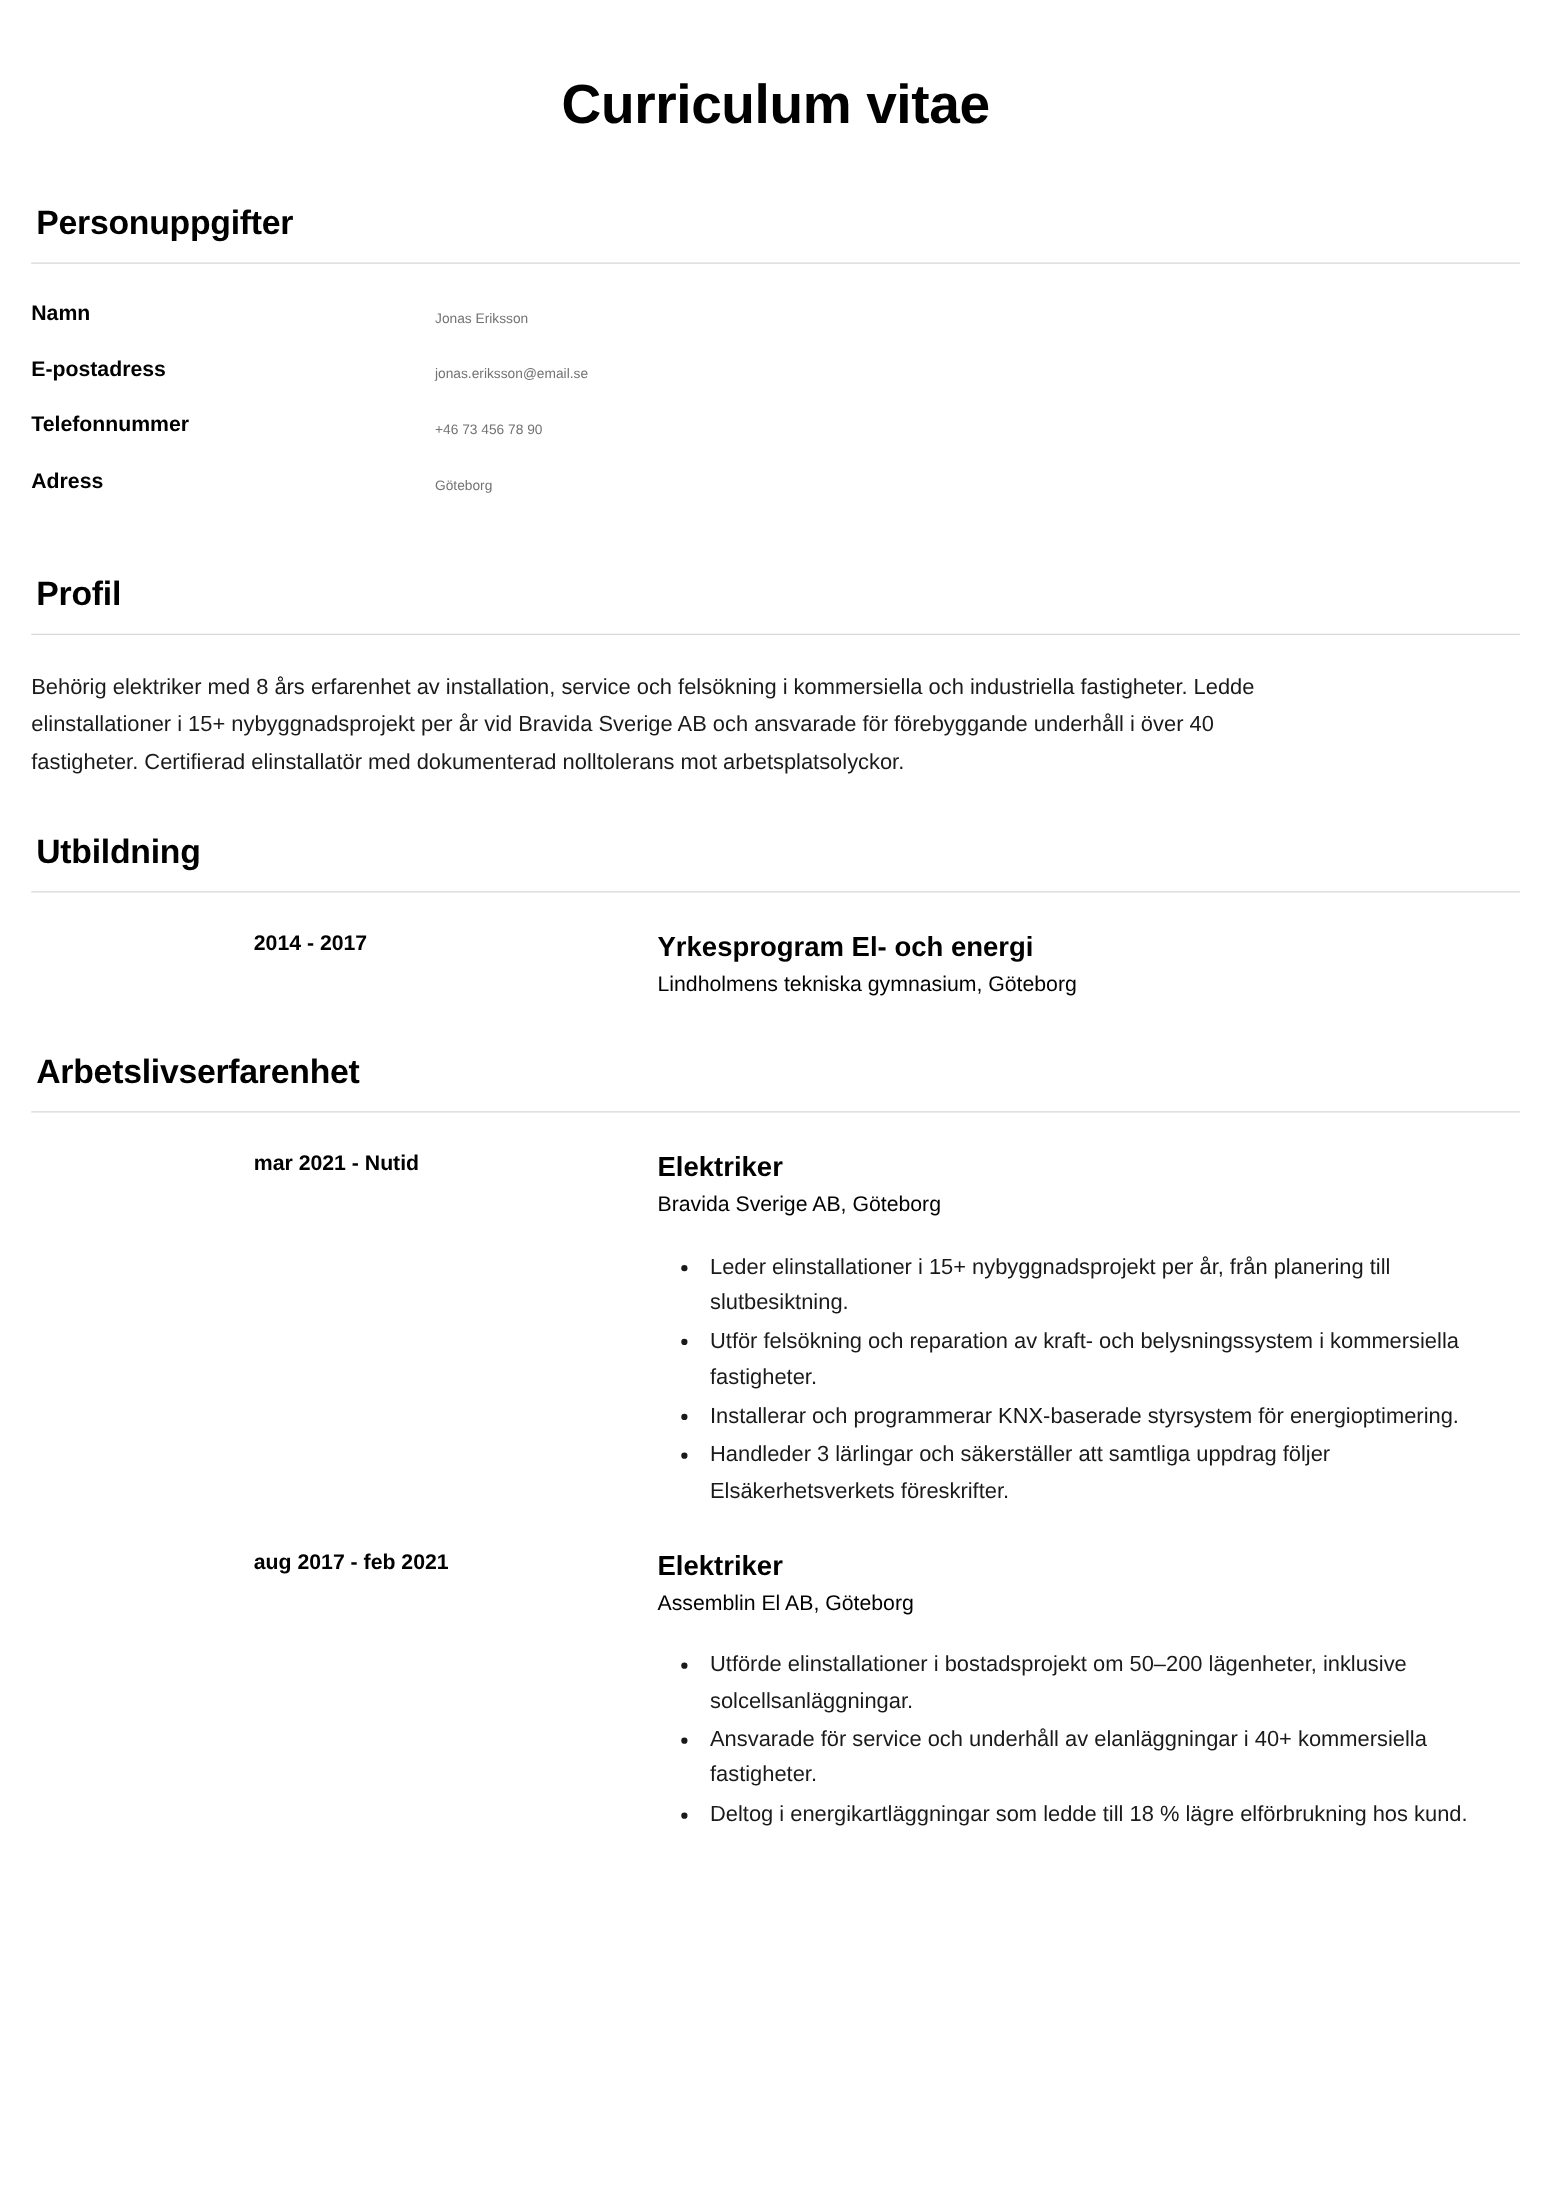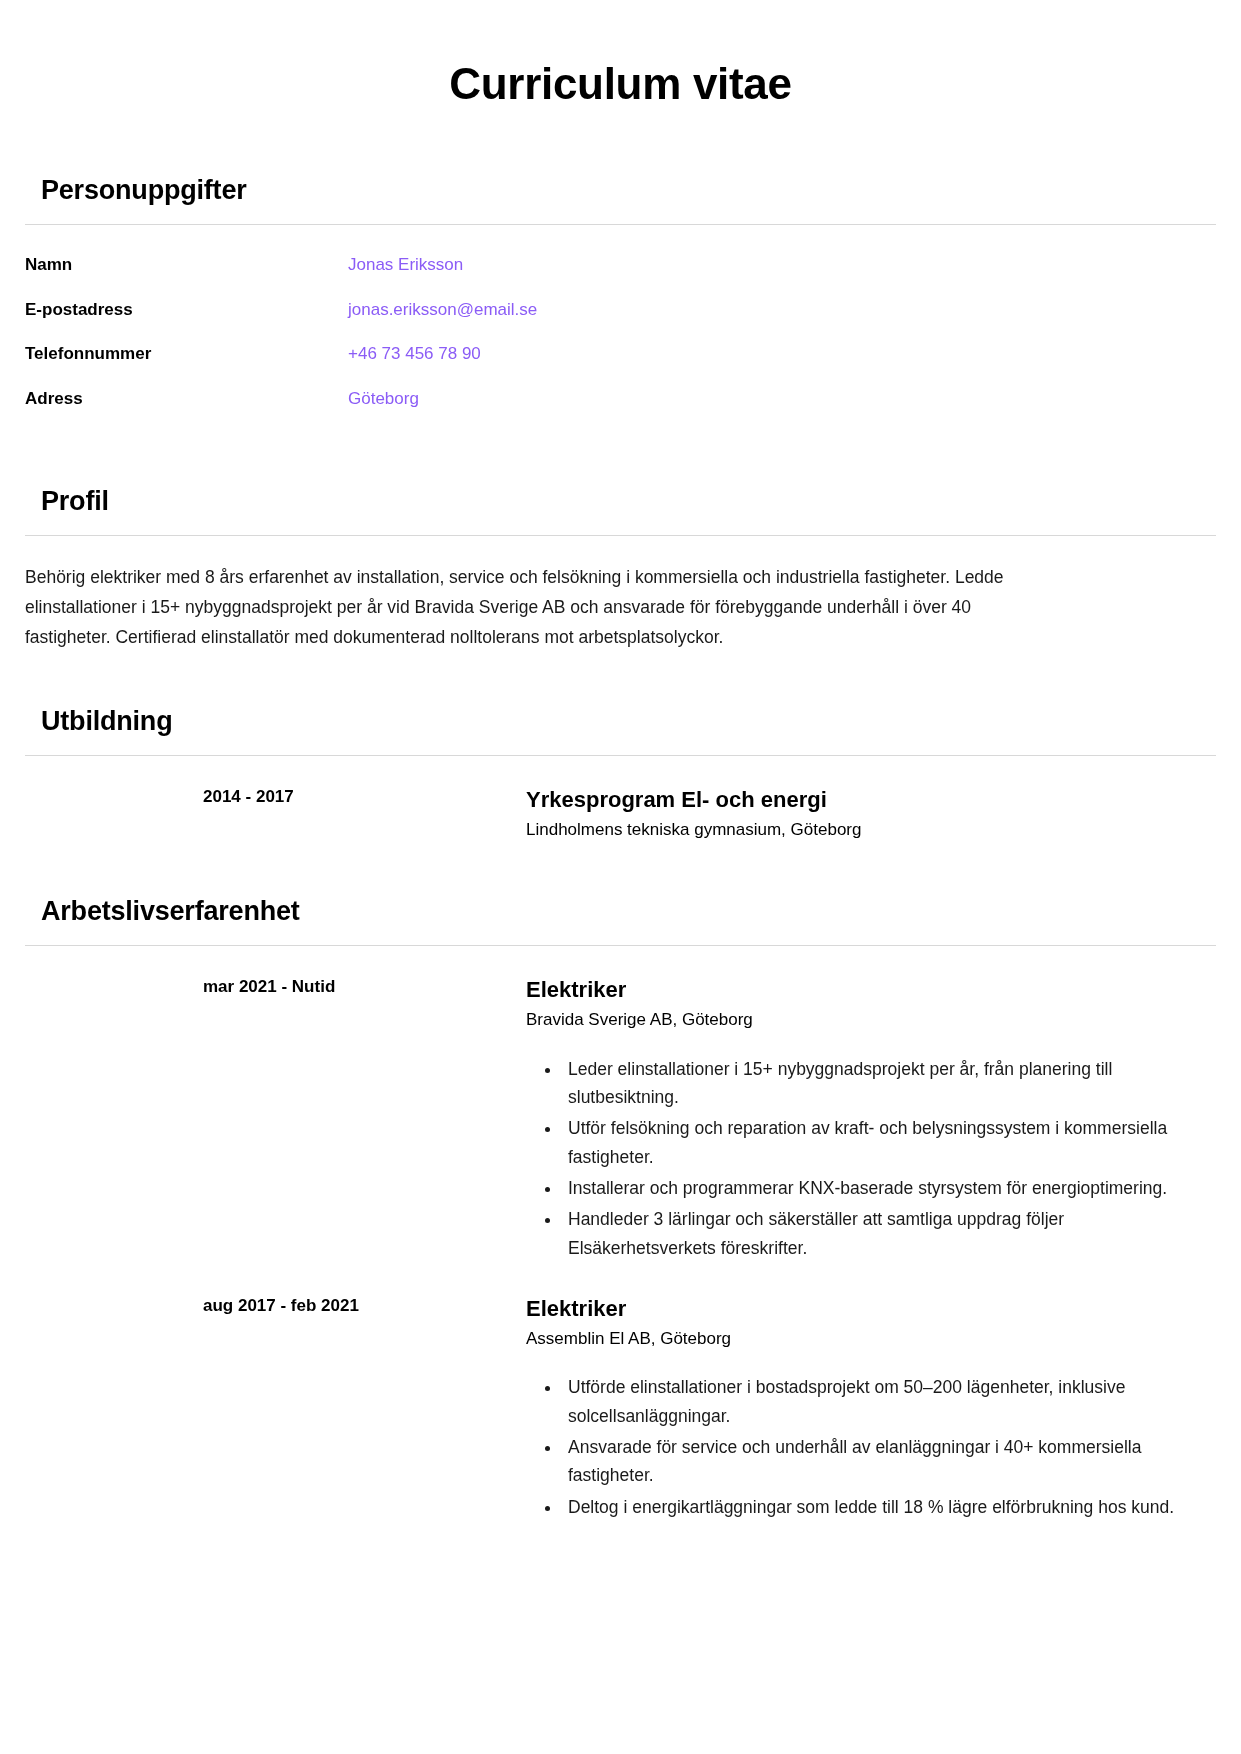--- a/index.html
+++ b/index.html
@@ -30,21 +30,21 @@
     padding-top: 56px;
     line-height: 1.25;
     color: #000;
   }
   .section {
     margin-top: 0;
   }
   .section-title {
     font-size: 27px;
     font-weight: bold;
-    margin: 16px;
+    margin: 4px;
     line-height: 1.3;
     color: #000;
     letter-spacing: -0.2px;
   }
   .rule {
     height: 1px;
     background: #d8d8d8;
     width: 100%;
     margin-top: 14px;
   }
@@ -59,24 +59,24 @@
   }
   .detail-label {
     width: 323px;
     flex: 0 0 323px;
     font-size: 17px;
     font-weight: bold;
     line-height: 1.45;
     color: #000;
   }
   .detail-value {
-    font-size: 17px;
+    font-size: 11px;
     font-weight: normal;
     line-height: 1.45;
-    color: #8b5cf6;
+    color: #737373;
   }
   
   .profile-block {
     margin-top: 26px;
   }
   .profile-text {
     font-size: 17.5px;
     line-height: 1.72;
     color: #1a1a1a;
     margin: 0;

